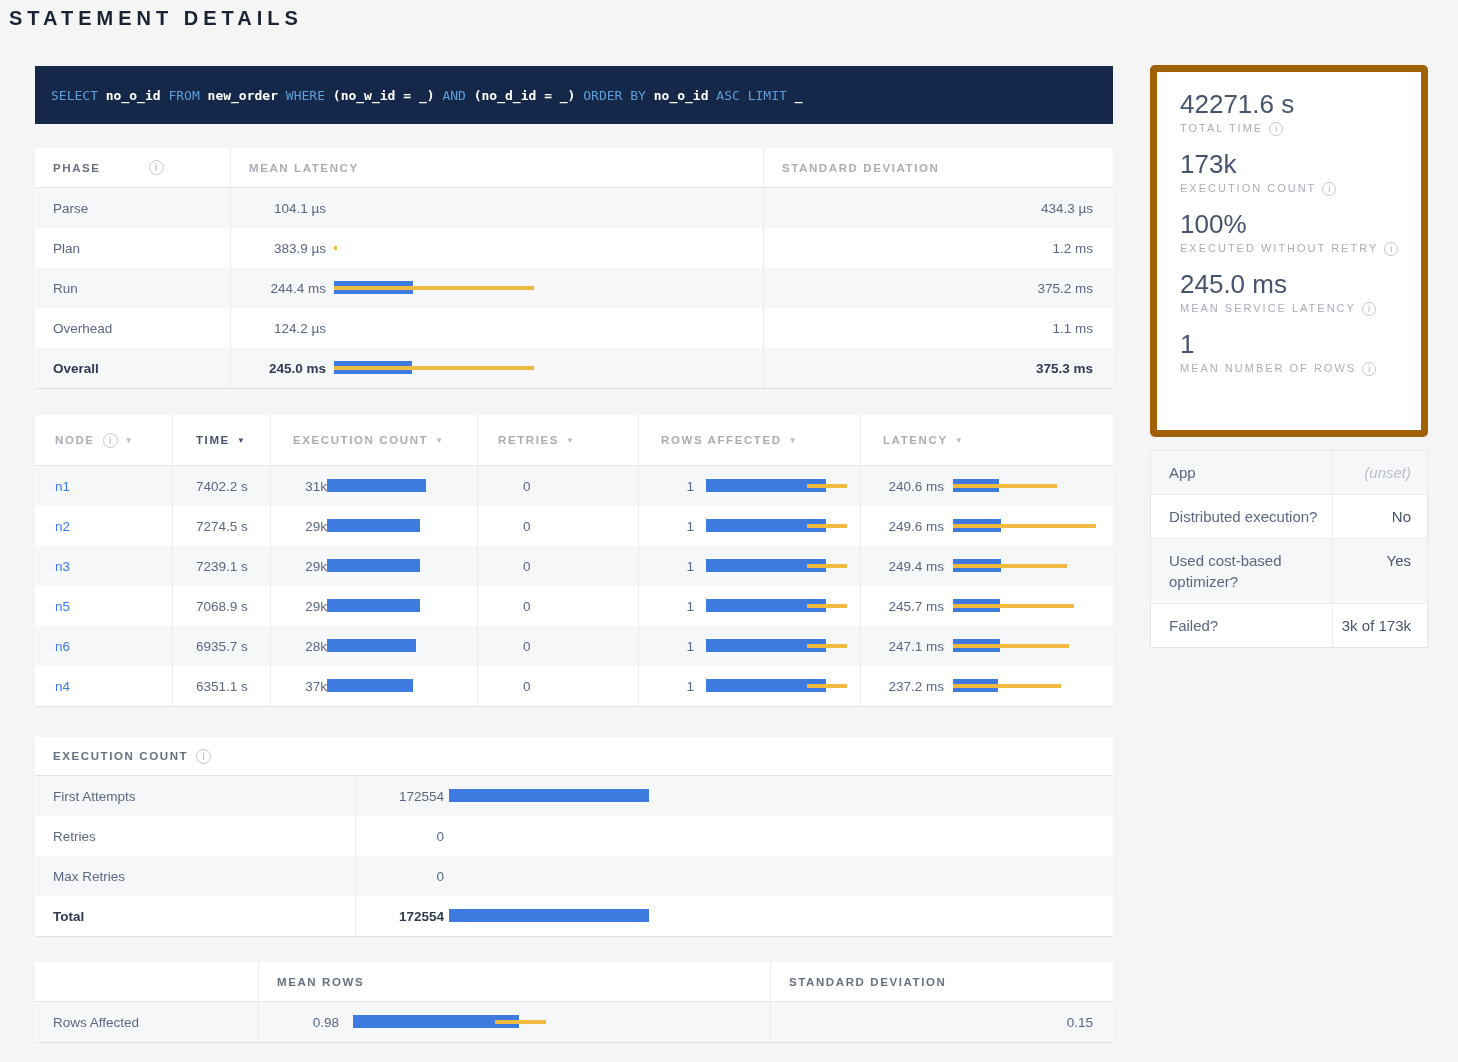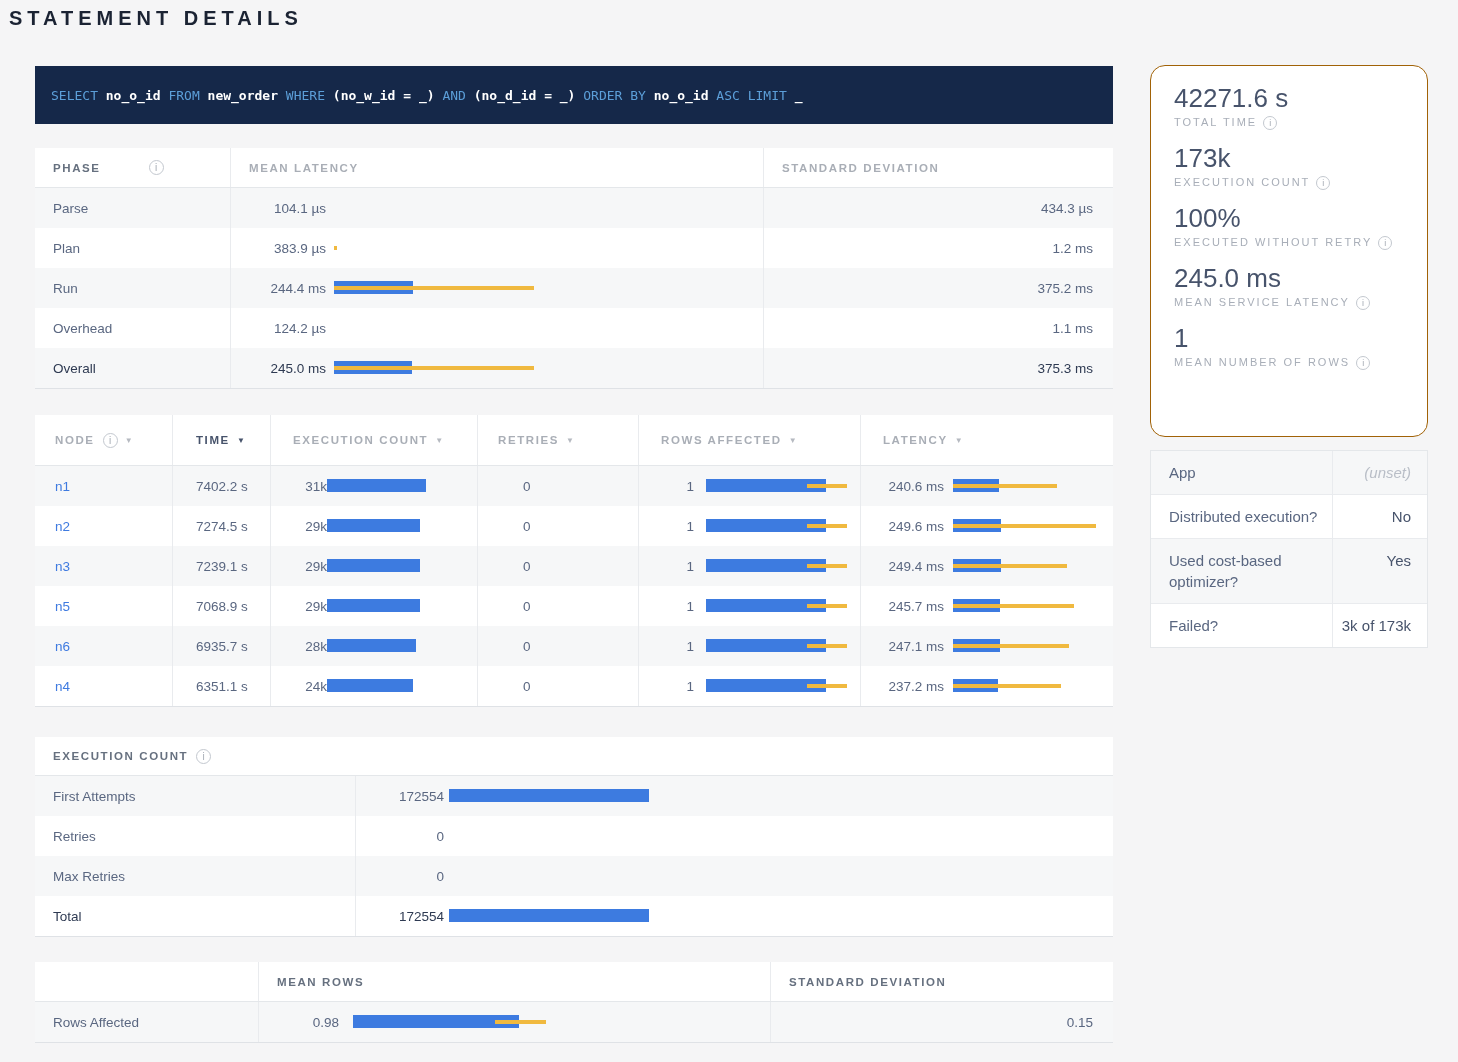--- a/index.html
+++ b/index.html
@@ -34,21 +34,21 @@
 
   
   .tbl { background:#ffffff; border-bottom:1px solid #dfe2e6; }
   .tr { display:flex; height:40px; align-items:center; }
   .tr.alt { background:#f6f7f8; }
   .thr { display:flex; height:40px; align-items:center; background:#fff; border-bottom:1px solid #e4e7ea; }
   .cell { height:100%; display:flex; align-items:center; font-size:13.5px; color:#5a6781; }
   .vline { border-left:1px solid #e9ebee; }
   .hdr { font-size:11.5px; font-weight:bold; letter-spacing:1.6px; color:#a9aeb6; }
   .hdr.dark { color:#66707f; }
-  .bold-row .cell, .bold-row .num { color:#2e3a52; font-weight:normal; }
+  .bold-row .cell, .bold-row .num { color:#2e3a52; font-weight:bold; }
 
   .info-icon {
     display:inline-flex; align-items:center; justify-content:center;
     width:15px; height:15px; margin-left:8px;
     border:1px solid #c3c8cf; border-radius:50%;
     font-size:10px; font-weight:normal; letter-spacing:0; color:#a6acb5;
   }
   .info-icon::after { content:"i"; }
   .sort-arrow { margin-left:7px; font-size:8px; color:#b6bac1; }
   .sort-arrow::after { content:"▼"; }
@@ -104,21 +104,21 @@
   .rows-c1 { width:223px; padding-left:18px; }
   .rows-c2 { width:512px; }
   .rows-c3 { width:343px; justify-content:flex-end; padding-right:20px; }
   .rows-c2 .num { width:80px; margin-right:14px; }
   .rows-c2 .track { width:193px; }
   .rows-c2.hdr-cell { padding-left:18px; }
 
   
   .stats-card {
     left:1150px; top:65px; width:278px; height:372px;
-    background:#fff; border:1px solid #a16207; border-radius:15px;
+    background:#fff; border:7px solid #a16207; border-radius:5px;
     padding:17px 0 0 23px;
   }
   .stat-block { margin-bottom:13px; }
   .stat-value { font-size:26px; color:#47536b; line-height:31px; }
   .stat-label {
     margin-top:2px; font-size:11px; letter-spacing:2px; color:#a8aeb8;
     display:flex; align-items:flex-start;
   }
   .stat-label .info-icon { margin-left:6px; width:14px; height:14px; font-size:9px; }
 
@@ -382,21 +382,21 @@
         </span>
       </div>
   </div>
 
   <div class="tr">
     <div class="cell node-c1">
         <a class="node-link" href="#">n4</a>
       </div>
     <div class="cell node-c2 vline">6351.1 s</div>
     <div class="cell node-c3 vline">
-        <span class="num">24k</span>
+        <span class="num">37k</span>
         <span class="track">
           <i class="bar" style="width: 86px;"></i>
         </span>
       </div>
     <div class="cell node-c4 vline">0</div>
     <div class="cell node-c5 vline">
         <span class="num">1</span>
         <span class="track">
           <i class="bar" style="width: 120px;"></i>
           <i class="dev" style="left: 101px; width: 40px;"></i>

